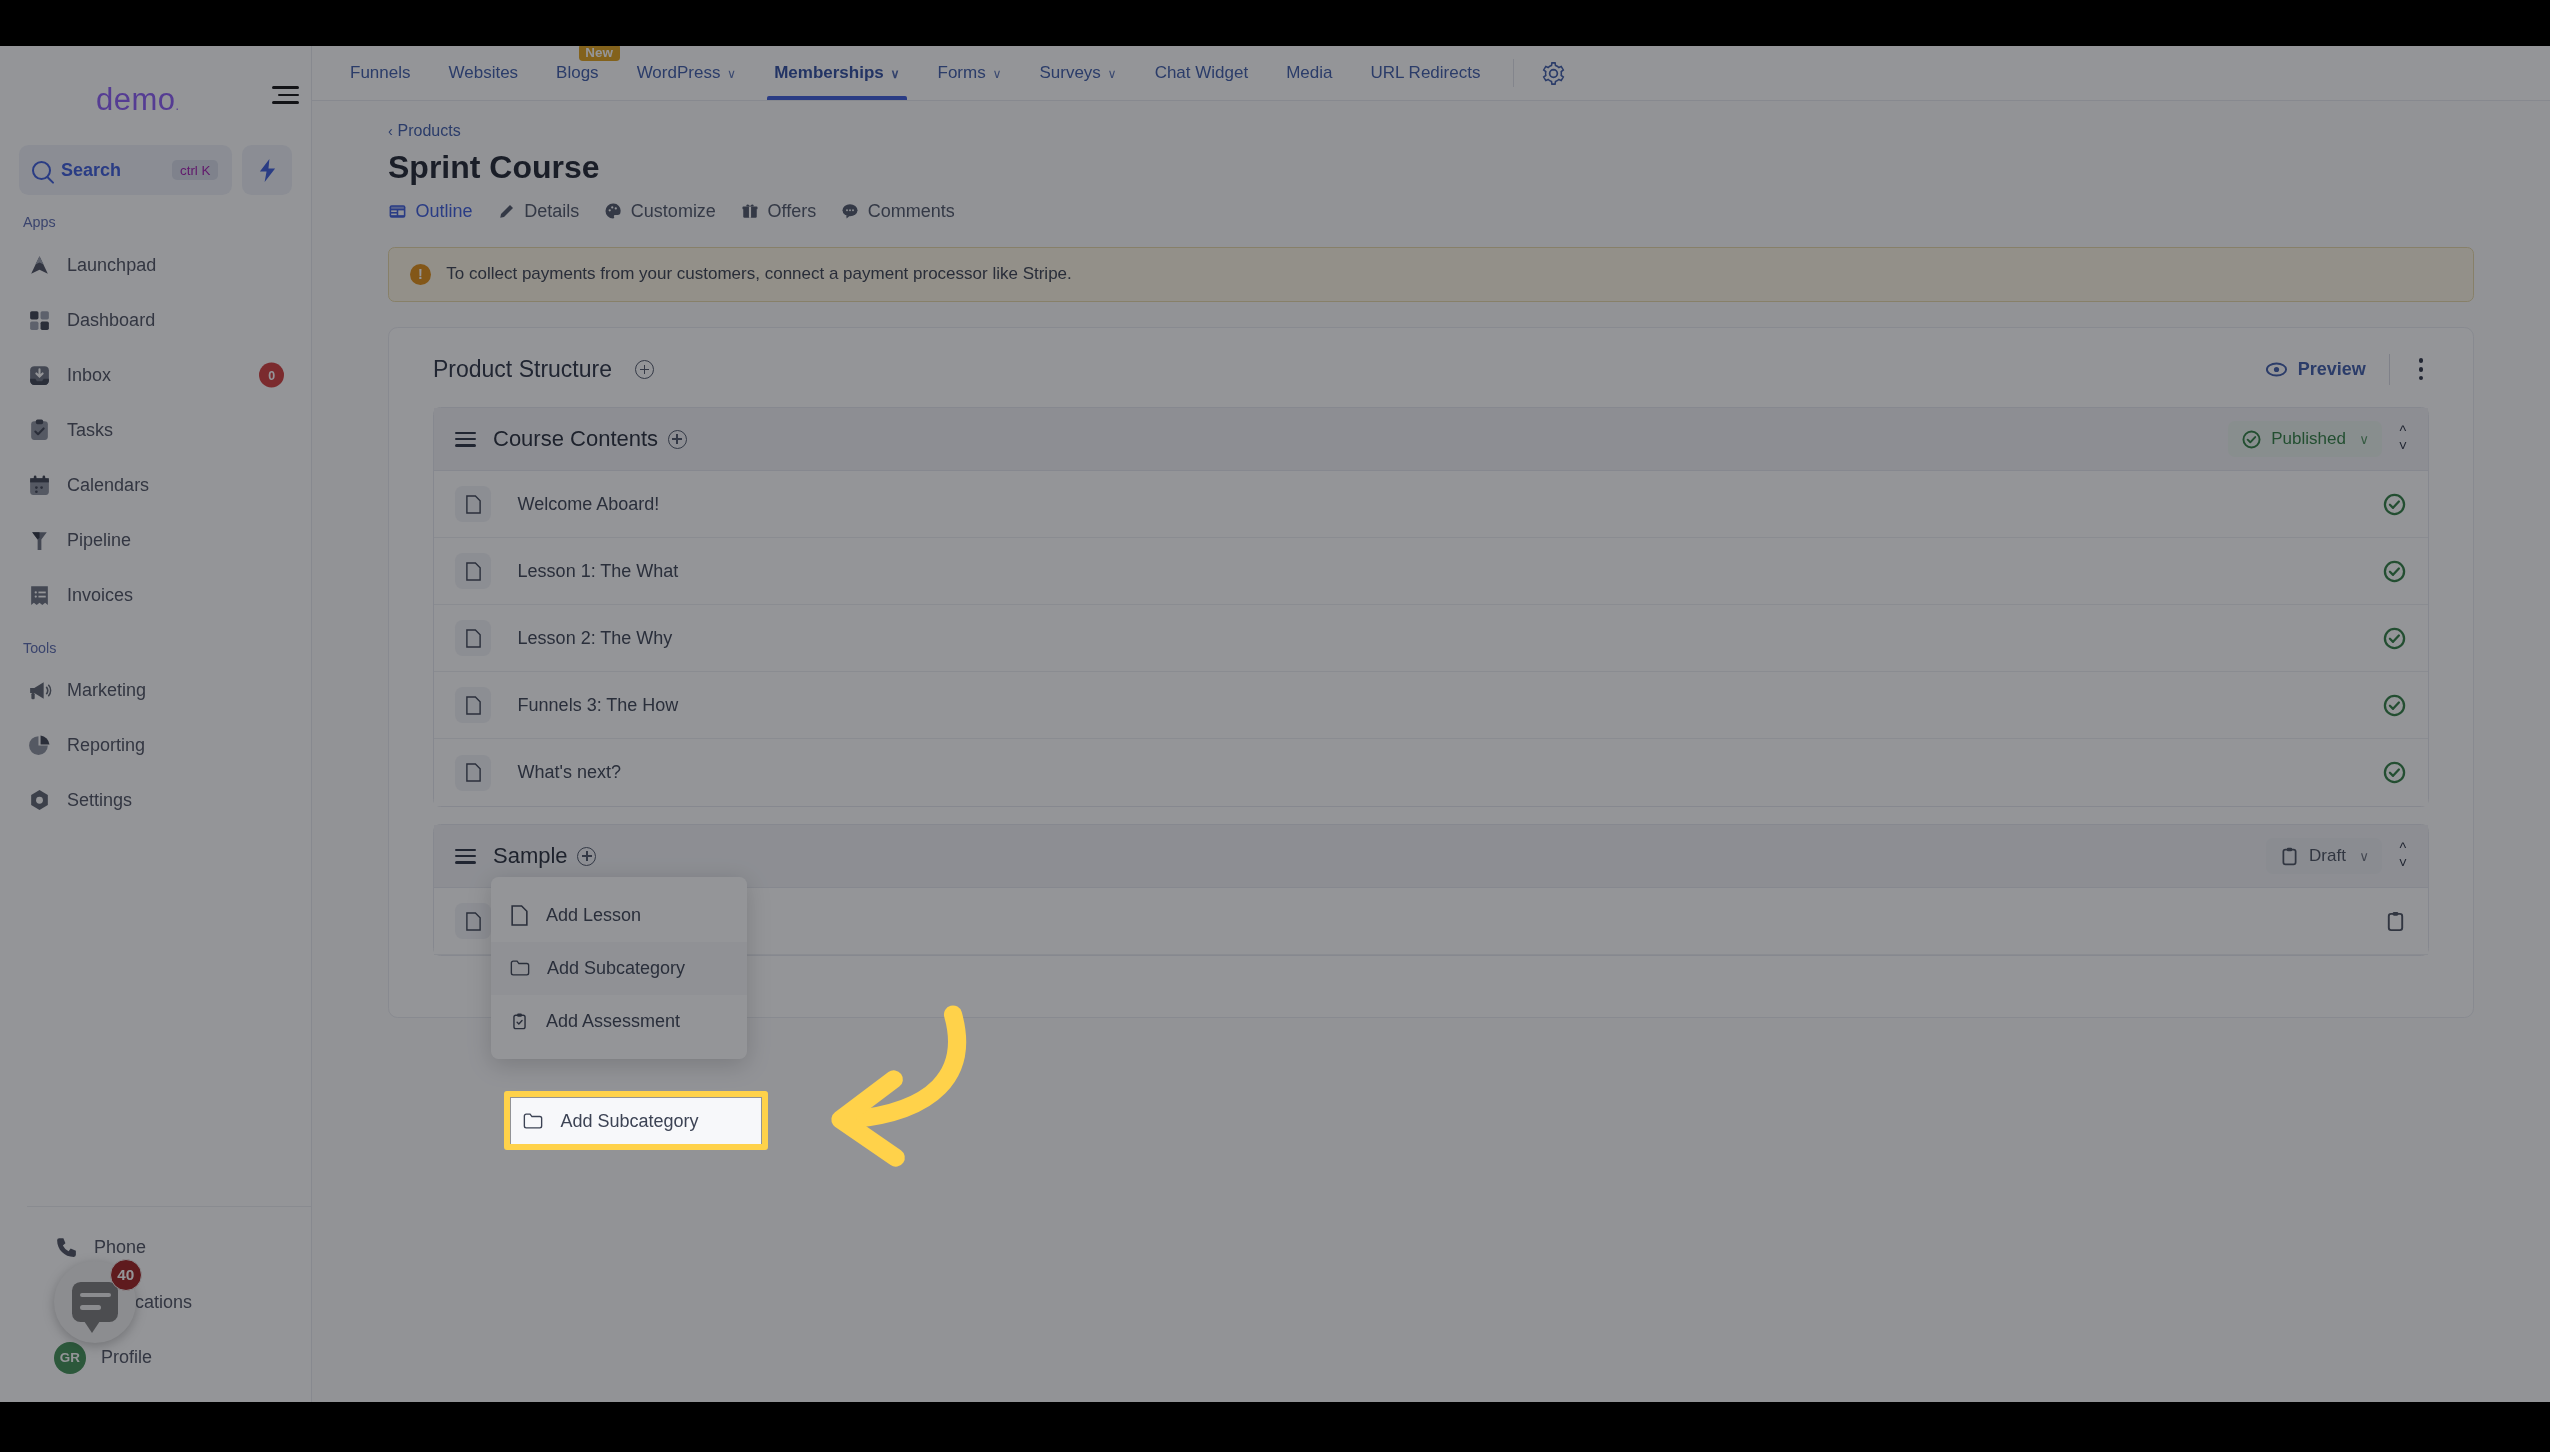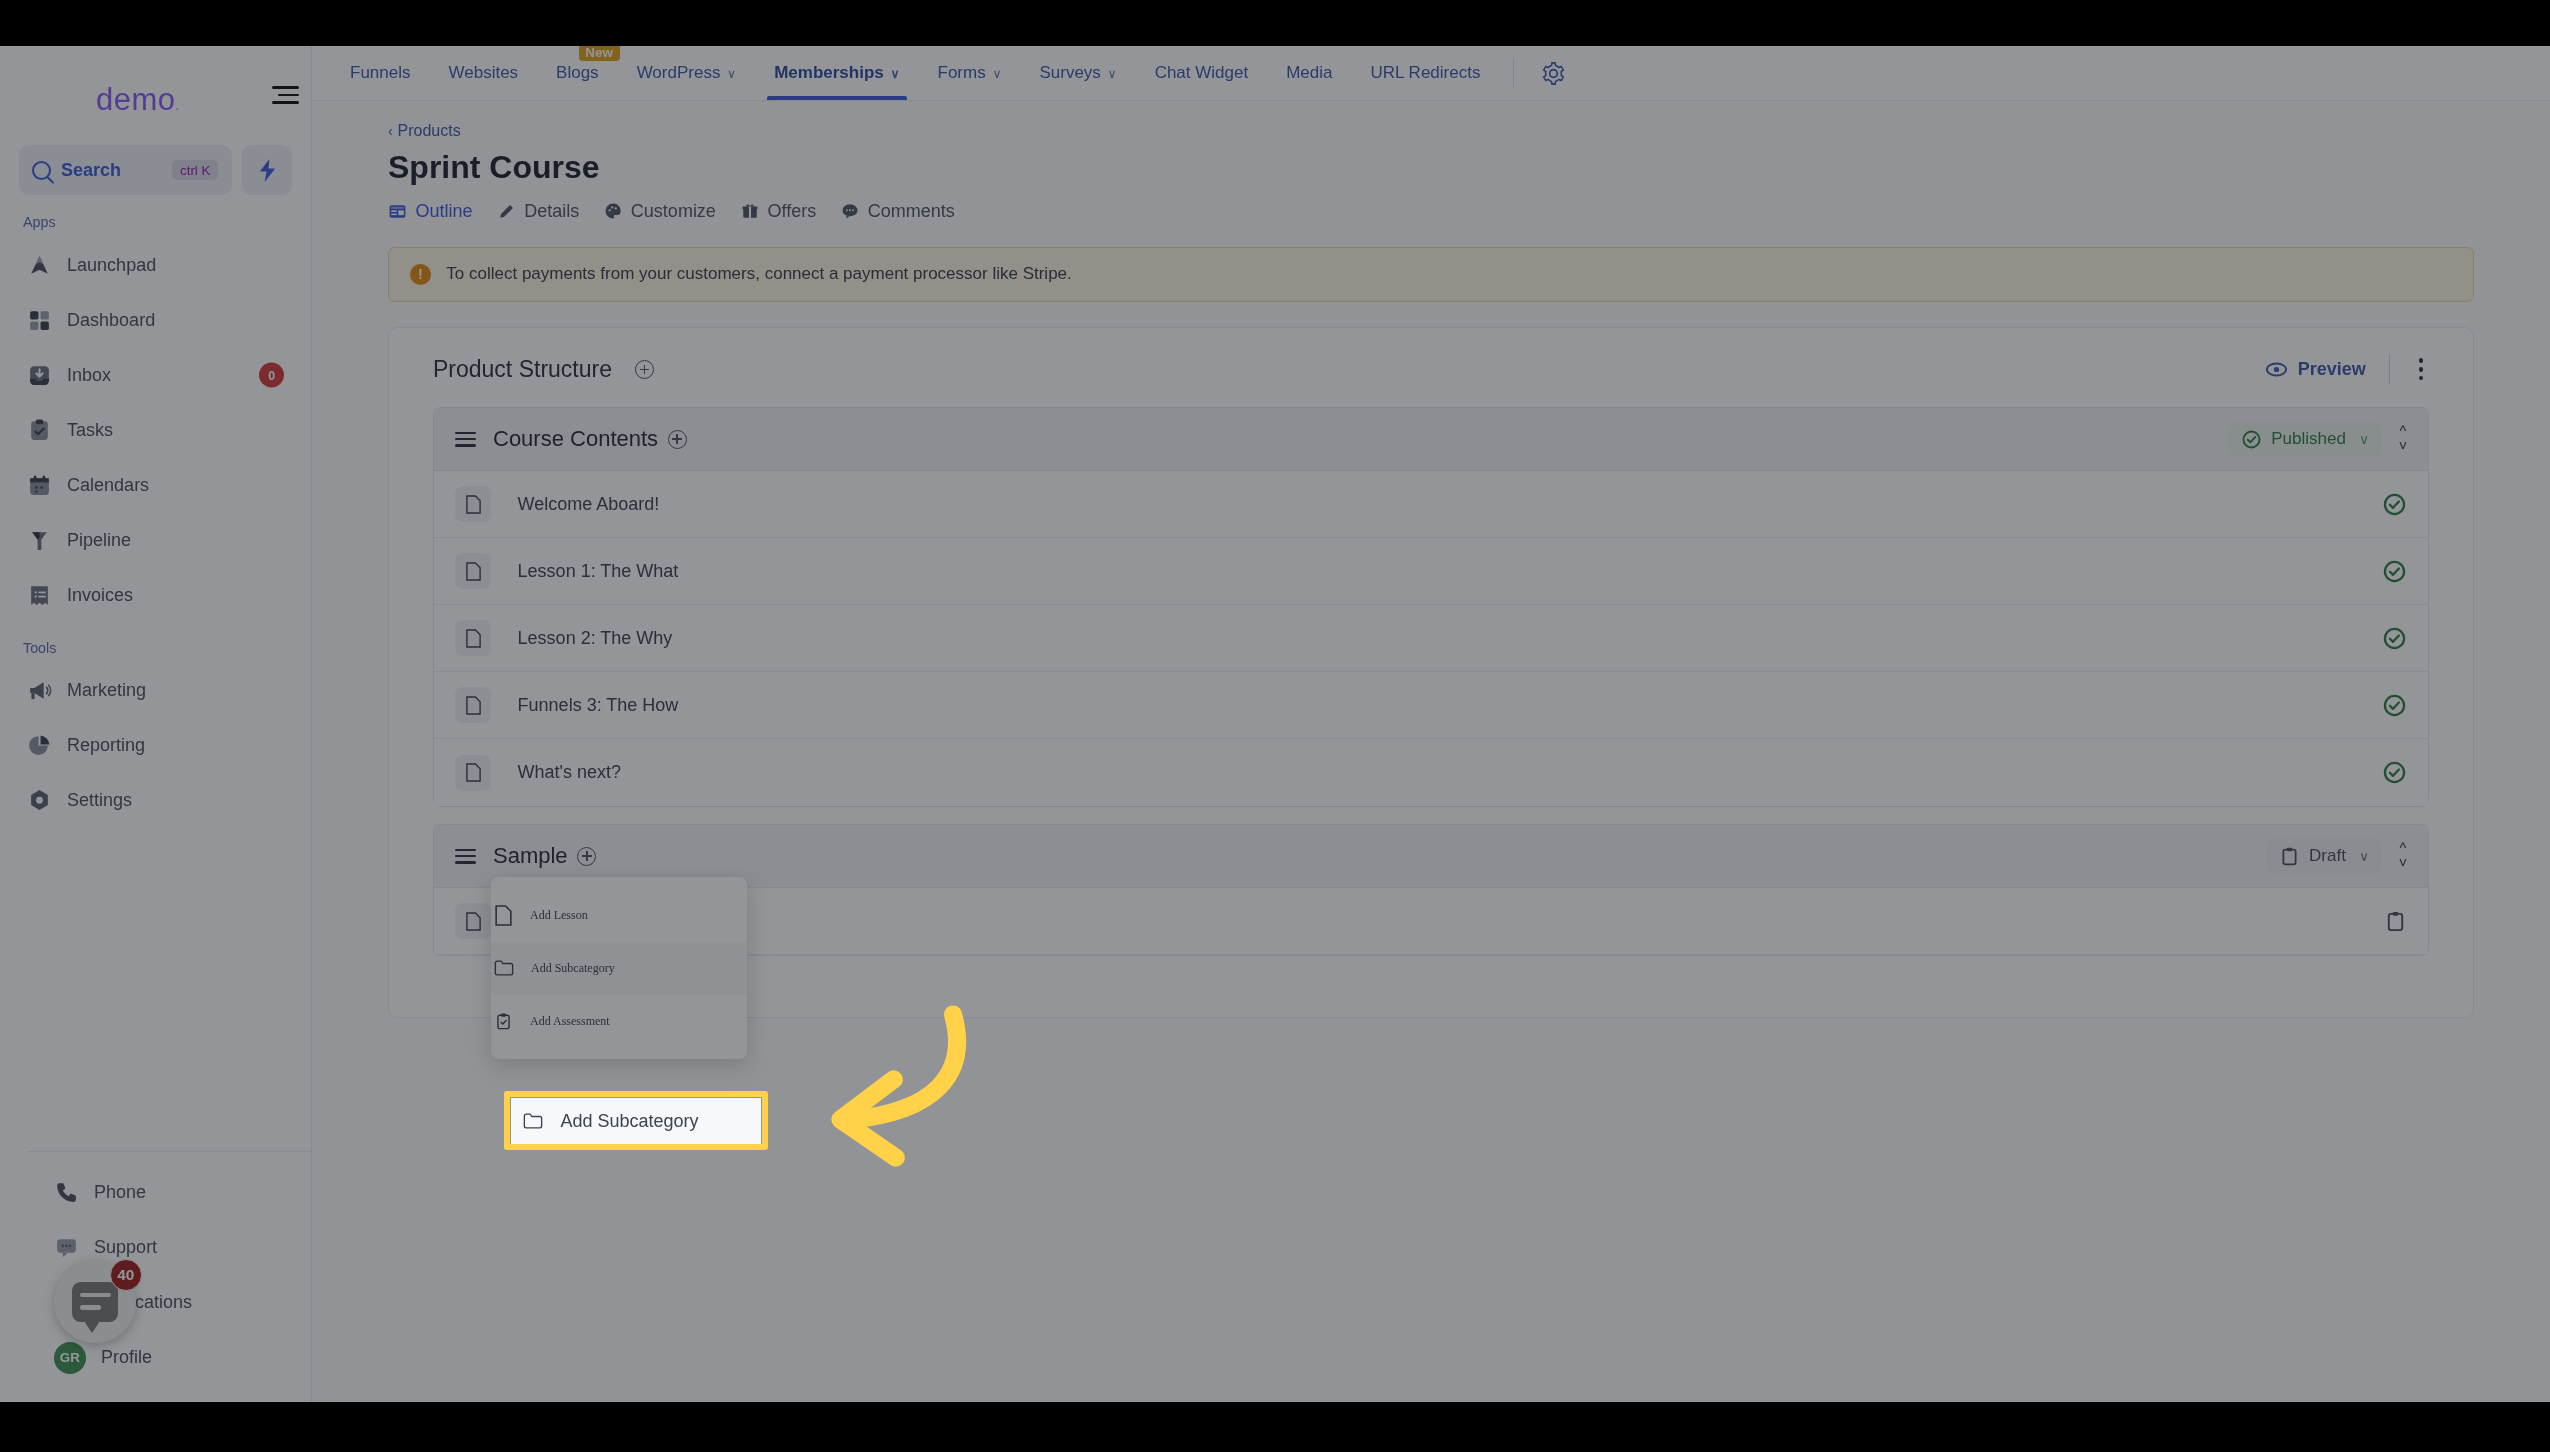--- a/index.html
+++ b/index.html
@@ -238,22 +238,22 @@
   .check-ok { width:25px;height:25px; }
 
   
   #dropdown {
     position:absolute; left: 57px; top: 52px;
     width: 256px; background:#fff; border-radius:7.6px;
     box-shadow: 0 5.7px 25px rgba(0,0,0,.18); padding: 11.5px 0;
     z-index: 30;
   }
   .dd-item {
-    height:53px; display:flex; align-items:center; gap:17px; padding: 0 3px;
-    color:#3c4354; font-size:12px; cursor:pointer;font-family:Liberation Serif, serif;
+    height:53px; display:flex; align-items:center; gap:17px; padding: 0 19px;
+    color:#3c4354; font-size:18px; cursor:pointer;
   }
   .dd-item.highlight { background:#f7f8fa; }
 
   
   #dim {
     position:absolute; inset:0; z-index: 100; pointer-events:none;
     background: rgba(22,24,30,.46);
   }
   #spotlight {
     position:absolute; z-index: 101; pointer-events:none;
@@ -410,30 +410,20 @@
       </div>
 
       <div class="sb-spacer"></div>
 
       <div class="sb-bottom">
         <div class="sb-item">
           <svg class="ico" viewBox="0 0 24 24">
               <path d="M5 3 h4 l2 5 -2.5 2 a12 12 0 0 0 5.5 5.5 l2-2.5 5 2 v4 a2 2 0 0 1-2 2 C10 21 3 14 3 5 a2 2 0 0 1 2-2 Z" fill="#4c5160"></path>
             </svg>
           <span>Phone</span>
-        </div>
-        <div class="sb-item">
-          <svg class="ico" viewBox="0 0 24 24">
-              <rect x="3" y="4" width="18" height="13" rx="3" fill="#9aa0ae"></rect>
-              <path d="M8 17 h5 l-4 4 z" fill="#9aa0ae"></path>
-              <circle cx="8.5" cy="10.5" r="1.3" fill="#5d636f"></circle>
-              <circle cx="12" cy="10.5" r="1.3" fill="#5d636f"></circle>
-              <circle cx="15.5" cy="10.5" r="1.3" fill="#5d636f"></circle>
-            </svg>
-          <span>Support</span>
         </div>
         <div class="sb-item" style="position:relative;">
           <svg class="ico" viewBox="0 0 24 24">
               <path d="M12 2.5 a6 6 0 0 1 6 6 v4 l2 3 H4 l2-3 v-4 a6 6 0 0 1 6-6 Z" fill="#9aa0ae"></path>
               <path d="M9.5 18.5 a2.6 2.6 0 0 0 5 0 z" fill="#9aa0ae"></path>
             </svg>
           <span class="dot-badge">4</span>
           <span>Notifications</span>
         </div>
         <div class="sb-item">

